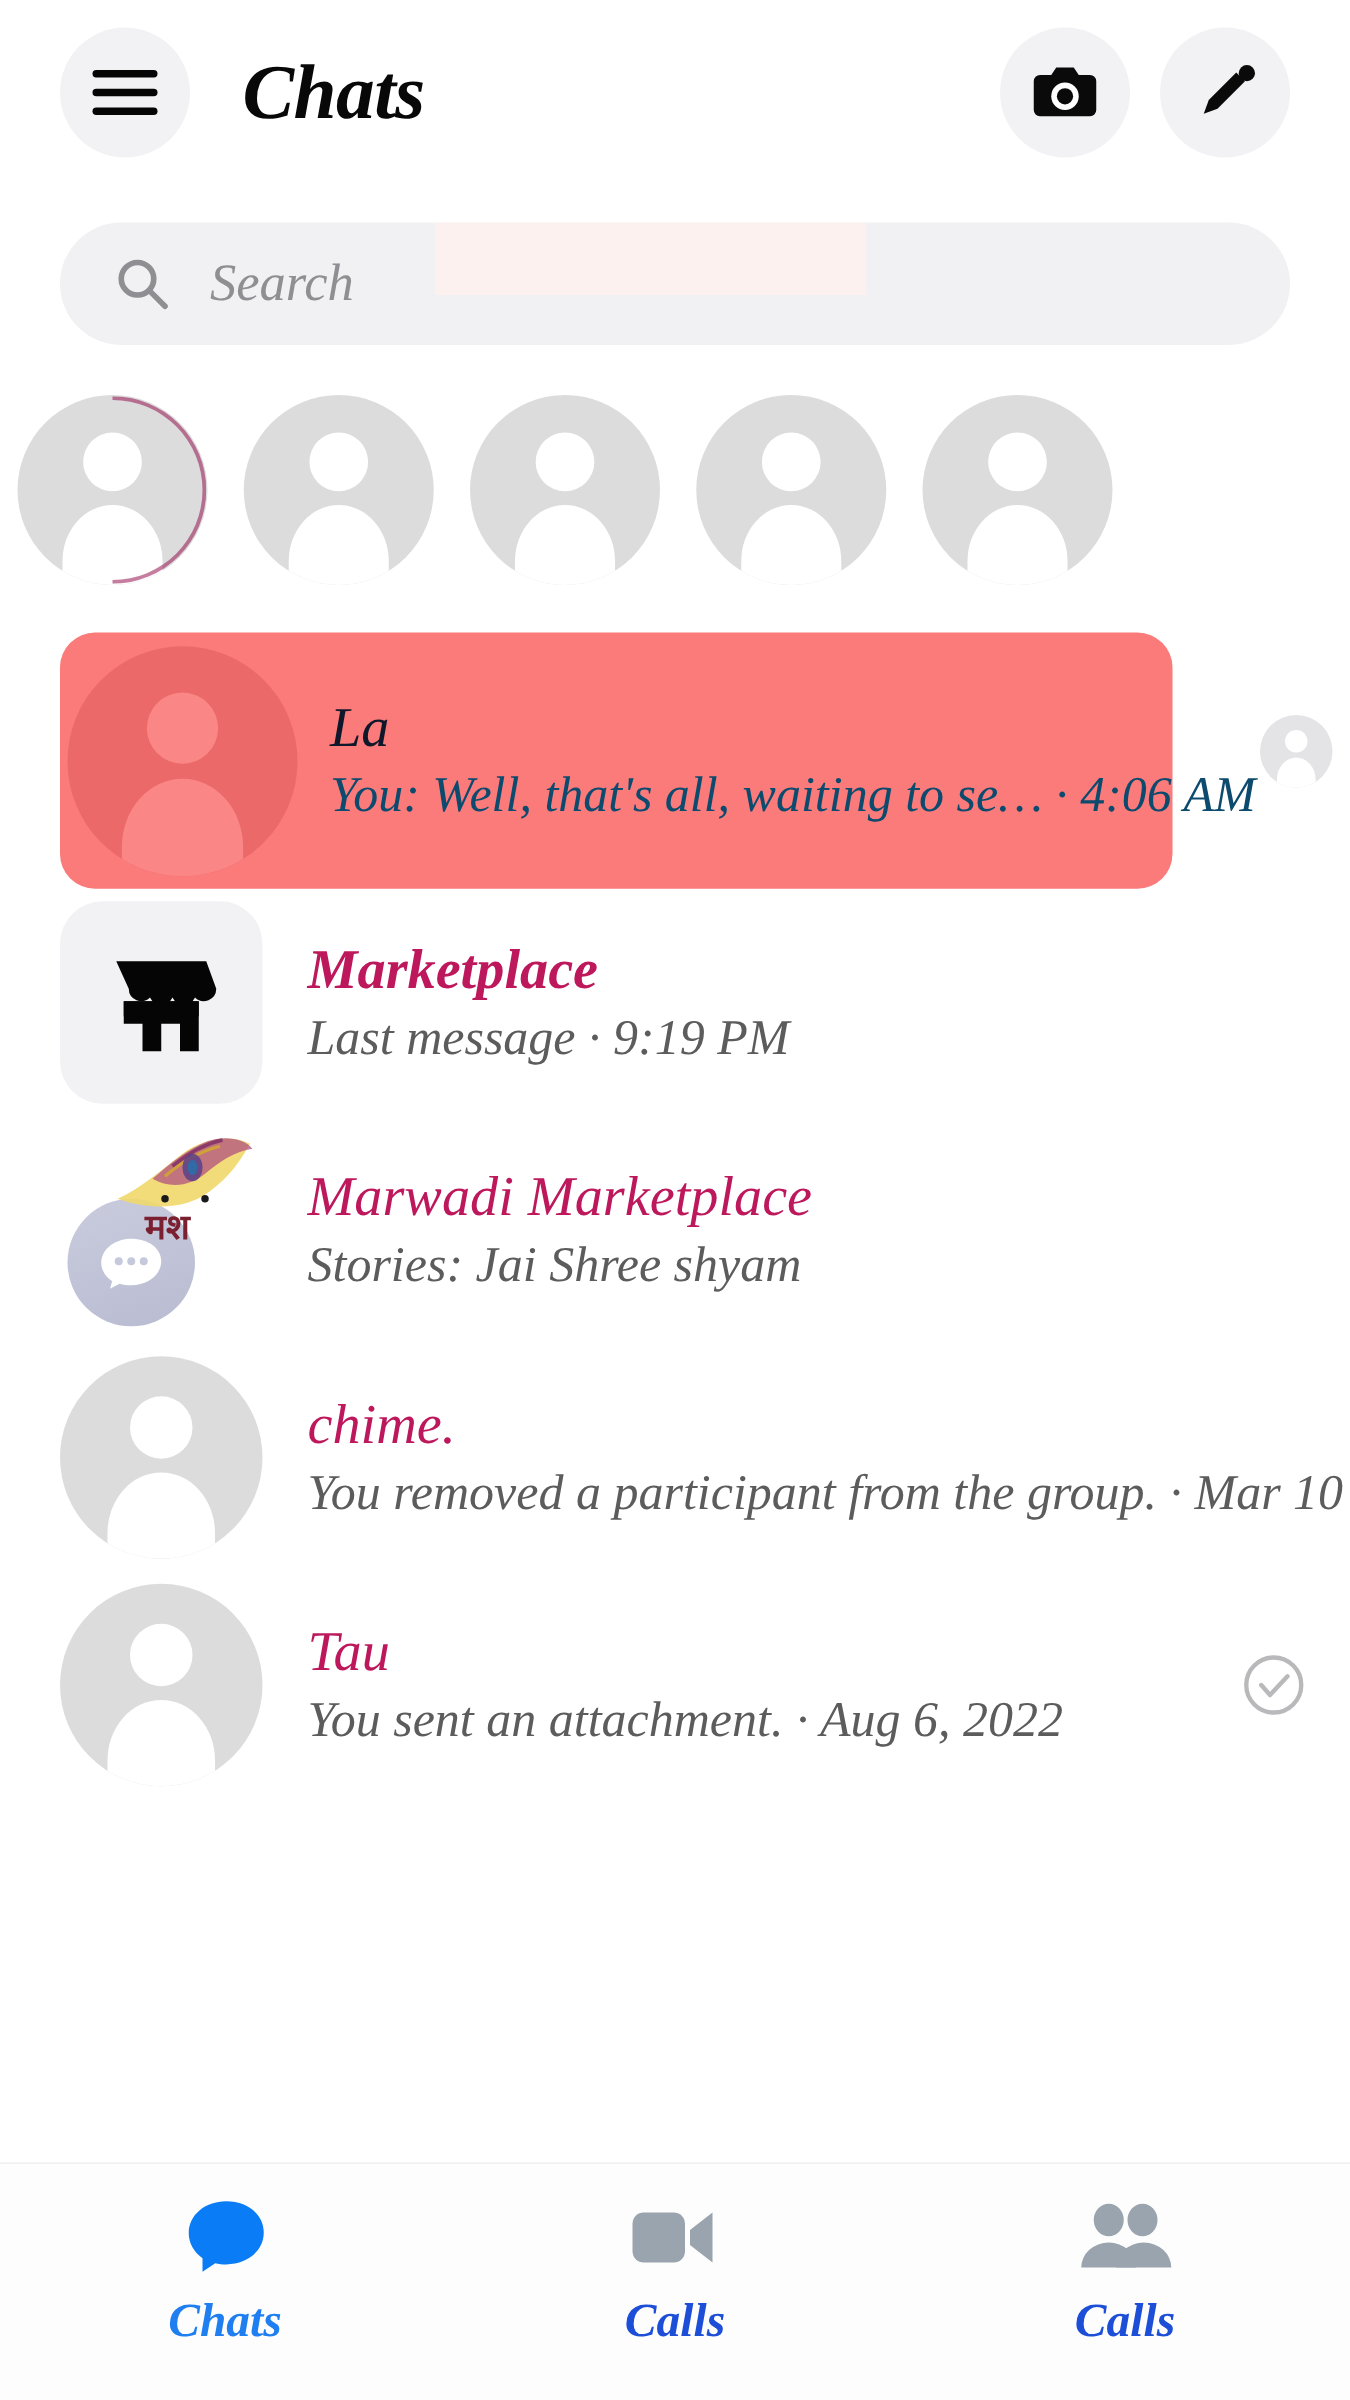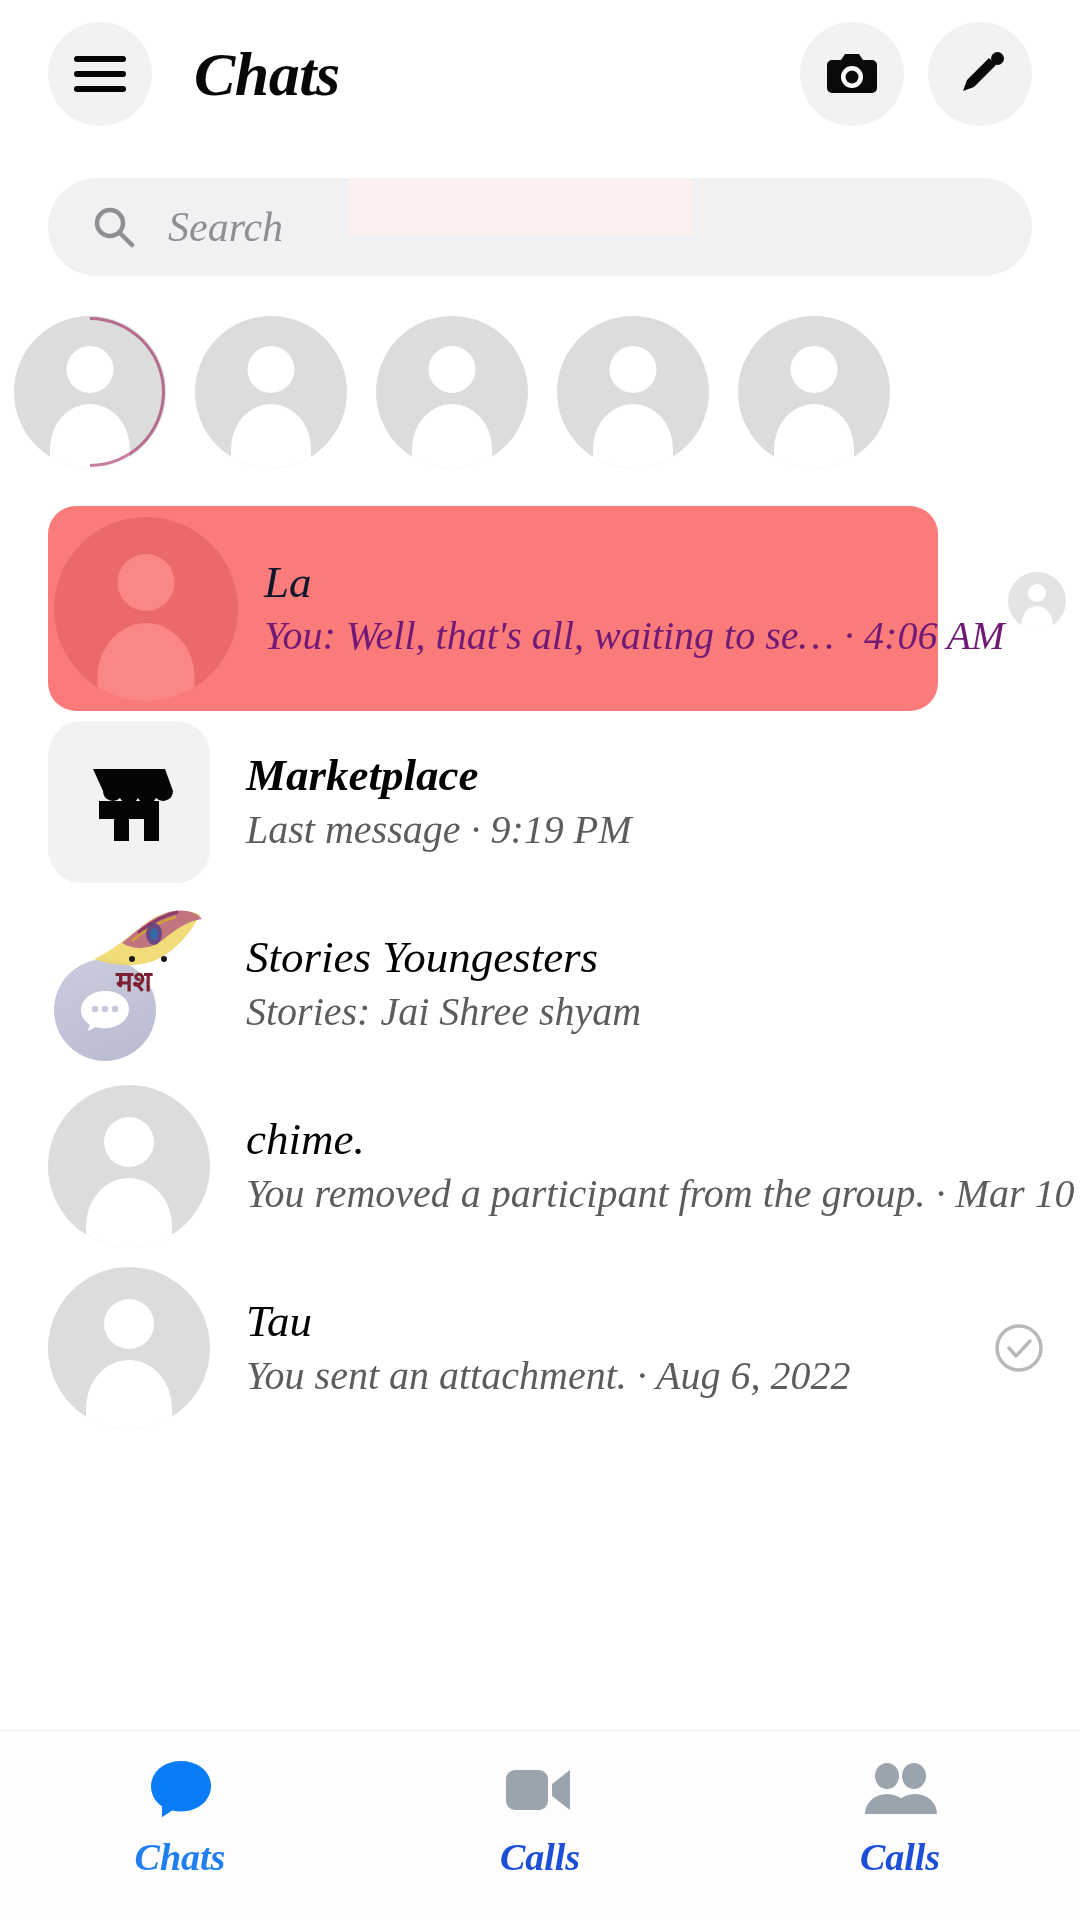--- a/index.html
+++ b/index.html
@@ -195,41 +195,41 @@
 
   .chat-text {
     margin-left: 36px;
     flex: 1 1 auto;
     min-width: 0;
   }
   .chat-name {
     font-size: 45px;
     font-style: italic;
     font-weight: bold;
-    color: #000000;
+    color: #be185d;
     line-height: 1.24;
     white-space: nowrap;
   }
   .chat-name.plain { font-weight: normal; }
   .chat-snippet {
     font-size: 40px;
     font-style: italic;
     color: #5c5c5c;
     line-height: 1.3;
     white-space: nowrap;
     overflow: visible;
   }
 
   .chat-row.highlighted .chat-text { margin-left: 26px; }
   .chat-row.highlighted .chat-name {
     font-weight: normal;
     color: #0f172a;
   }
   .chat-row.highlighted .chat-snippet {
-    color: #701a75;
+    color: #0c4a6e;
   }
 
   .trailing-avatar {
     position: absolute;
     right: 14px;
     top: 50%;
     transform: translateY(-50%);
     width: 58px; height: 58px;
     border-radius: 50%;
     background: #e4e4e6;
@@ -396,21 +396,21 @@
         <path d="M50 30 C62 20 76 12 90 9" stroke="#8a3a6a" stroke-width="3" fill="none"></path>
         <path d="M44 38 C58 26 72 18 88 14" stroke="#d0a03a" stroke-width="2.5" fill="none"></path>
         <ellipse cx="66" cy="31" rx="8" ry="11" fill="#5b3f86" opacity="0.85"></ellipse>
         <ellipse cx="66" cy="31" rx="4" ry="6" fill="#2b6ea8" opacity="0.9"></ellipse>
         <text x="28" y="88" font-family="Liberation Serif, serif" font-size="28" font-weight="bold" fill="#7a2030">मश</text>
         <ellipse cx="44" cy="56" rx="3" ry="3" fill="#1a1a1a"></ellipse>
         <ellipse cx="76" cy="56" rx="3" ry="3" fill="#1a1a1a"></ellipse>
       </svg>
     </div>
     <div class="chat-text">
-      <div class="chat-name plain">Stories Youngesters</div>
+      <div class="chat-name plain">Marwadi Marketplace</div>
       <div class="chat-snippet">Stories: Jai Shree shyam</div>
     </div>
   </div>
 
   <div class="chat-row">
     <div class="avatar-mid">
       <span class="glyph-person-head"></span>
       <span class="glyph-person-body"></span>
     </div>
     <div class="chat-text">

